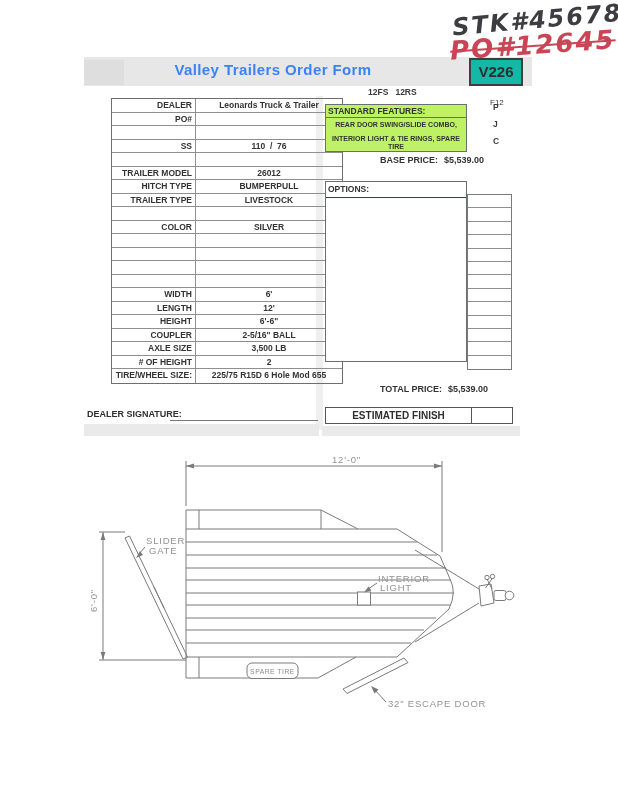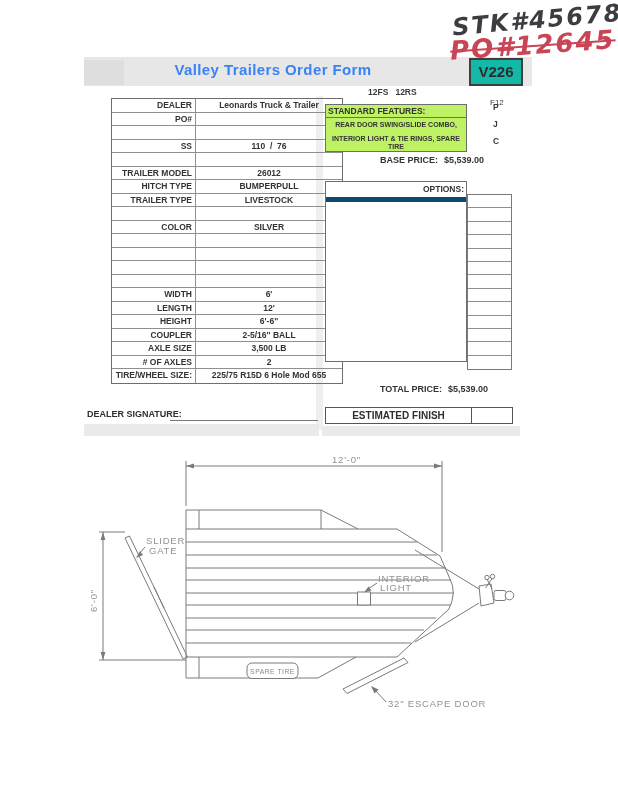--- a/index.html
+++ b/index.html
@@ -30,21 +30,21 @@
   
   .features-box { position:absolute; left:325px; top:104px; width:142px; height:48px; border:1px solid #6e6e6e; box-sizing:border-box; background:#bef264; }
   .features-header { font-size:8.5px; font-weight:bold; color:#333; padding:1px 2px 0 2px; height:11px; border-bottom:1px solid #6e6e6e; }
   .features-body { text-align:center; font-size:7px; font-weight:bold; color:#333; padding:3px 2px 0 2px; line-height:8px; }
   .features-line1 { margin-bottom:6px; }
   .price-line { position:absolute; display:flex; justify-content:flex-start; gap:6px; width:130px;
                 font-size:9px; font-weight:bold; color:#333; white-space:pre; }
   .base-price { left:380px; top:155px; }
   .total-price { left:380px; top:384px; }
   .options-box { position:absolute; left:325px; top:181px; width:142px; height:181px; border:1px solid #6e6e6e; box-sizing:border-box; background:#fff; }
-  .options-header { font-size:8.5px; font-weight:bold; color:#333; padding:2px 2px 0 2px; height:13px; border-bottom:5px solid #0c4a6e;text-align:right; }
+  .options-header { font-size:8.5px; font-weight:bold; color:#333; padding:2px 2px 0 2px; height:13px; border-bottom:1px solid #0c4a6e; }
   .price-col { position:absolute; left:467px; top:194px; width:45px; border:1px solid #7a7a7a; box-sizing:border-box; background:#fff; }
   .price-cell { height:13.4px; box-sizing:border-box; border-bottom:1px solid #8f8f8f; }
   .price-cell:last-child { border-bottom:none; }
   .finish-box { position:absolute; left:325px; top:407px; width:188px; height:17px; border:1px solid #555; box-sizing:border-box; display:flex; background:#fff; }
   .finish-label { flex:1; text-align:center; font-size:10px; font-weight:bold; color:#2f2f2f; line-height:15px; }
   .finish-blank { width:41px; border-left:1px solid #555; box-sizing:border-box; }
   
   .sig-label { position:absolute; left:87px; top:409px; font-size:9px; font-weight:bold; color:#2f2f2f; }
   .sig-line { position:absolute; left:170px; top:420px; width:148px; border-top:1px solid #777; }
   
@@ -145,21 +145,21 @@
       </div>
     <div class="spec-row">
         <div class="spec-label">COUPLER</div>
         <div class="spec-value">2-5/16" BALL</div>
       </div>
     <div class="spec-row">
         <div class="spec-label">AXLE SIZE</div>
         <div class="spec-value">3,500 LB</div>
       </div>
     <div class="spec-row">
-        <div class="spec-label"># OF AXLES</div>
+        <div class="spec-label"># OF HEIGHT</div>
         <div class="spec-value">2</div>
       </div>
     <div class="spec-row">
         <div class="spec-label">TIRE/WHEEL SIZE:</div>
         <div class="spec-value">225/75 R15D 6 Hole Mod 655</div>
       </div>
   </div>
 
   <div class="features-box">
     <div class="features-header">STANDARD FEATURES:</div>

